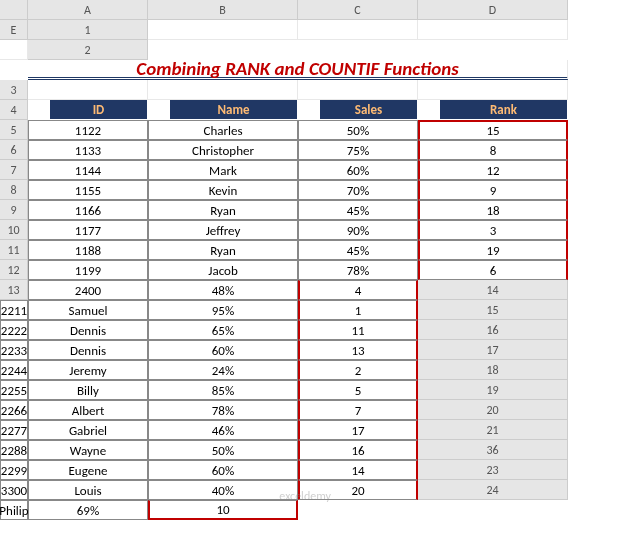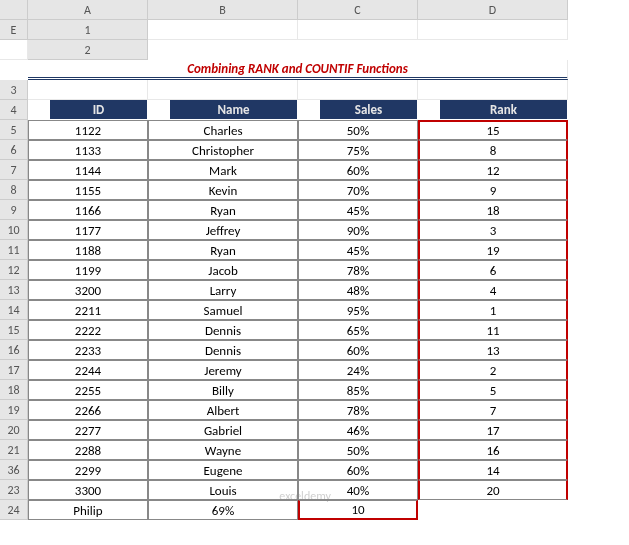--- a/index.html
+++ b/index.html
@@ -33,27 +33,27 @@
       display: flex;
       align-items: center;
       justify-content: center;
       background: #fff;
     }
     .title-cell {
       grid-column: 2 / 6;
       font-weight: bold;
       font-style: italic;
       color: #c00000;
-      font-size: 13px;
+      font-size: 19px;
       border-bottom: 3px double #1f3864;
       justify-content: center;
     }
     .header-cell {
       background: #203764;
-      color: #e5e5e5;
+      color: #fdba74;
       font-weight: bold;
       border-right: 1px solid #fff;
       border-bottom: 1px solid #fff;
       margin-left: 22px;
     }
     .data-cell {
       border: 1px solid #888;
     }
     .rank-col {
       border-left: 2px solid #c00000;
@@ -136,22 +136,21 @@
     <div class="cell data-cell">1188</div>
     <div class="cell data-cell">Ryan</div>
     <div class="cell data-cell">45%</div>
     <div class="cell data-cell rank-col">19</div>
     <div class="rowhead">12</div>
     <div class="cell data-cell">1199</div>
     <div class="cell data-cell">Jacob</div>
     <div class="cell data-cell">78%</div>
     <div class="cell data-cell rank-col">6</div>
     <div class="rowhead">13</div>
-    <div class="cell data-cell">3200</div>
-    <div class="cell data-cell">Larry</div>
+    <div class="cell data-cell">2400</div>
     <div class="cell data-cell">48%</div>
     <div class="cell data-cell rank-col">4</div>
     <div class="rowhead">14</div>
     <div class="cell data-cell">2211</div>
     <div class="cell data-cell">Samuel</div>
     <div class="cell data-cell">95%</div>
     <div class="cell data-cell rank-col">1</div>
     <div class="rowhead">15</div>
     <div class="cell data-cell">2222</div>
     <div class="cell data-cell">Dennis</div>

